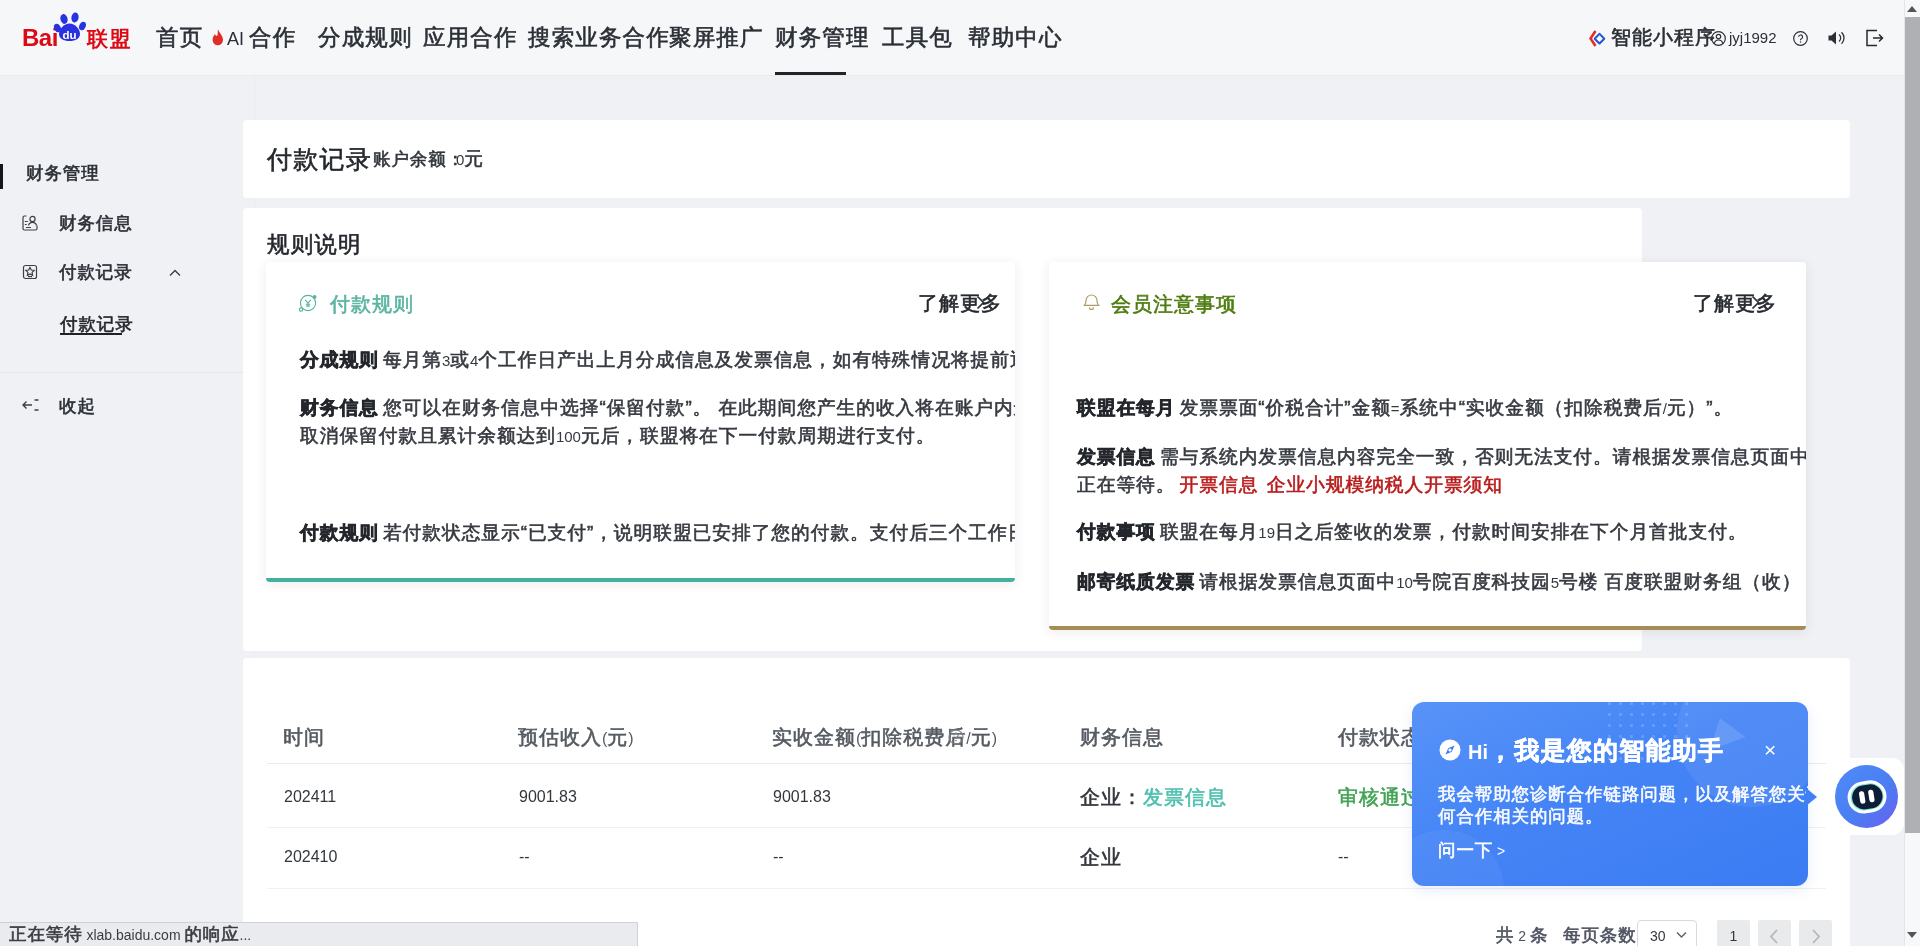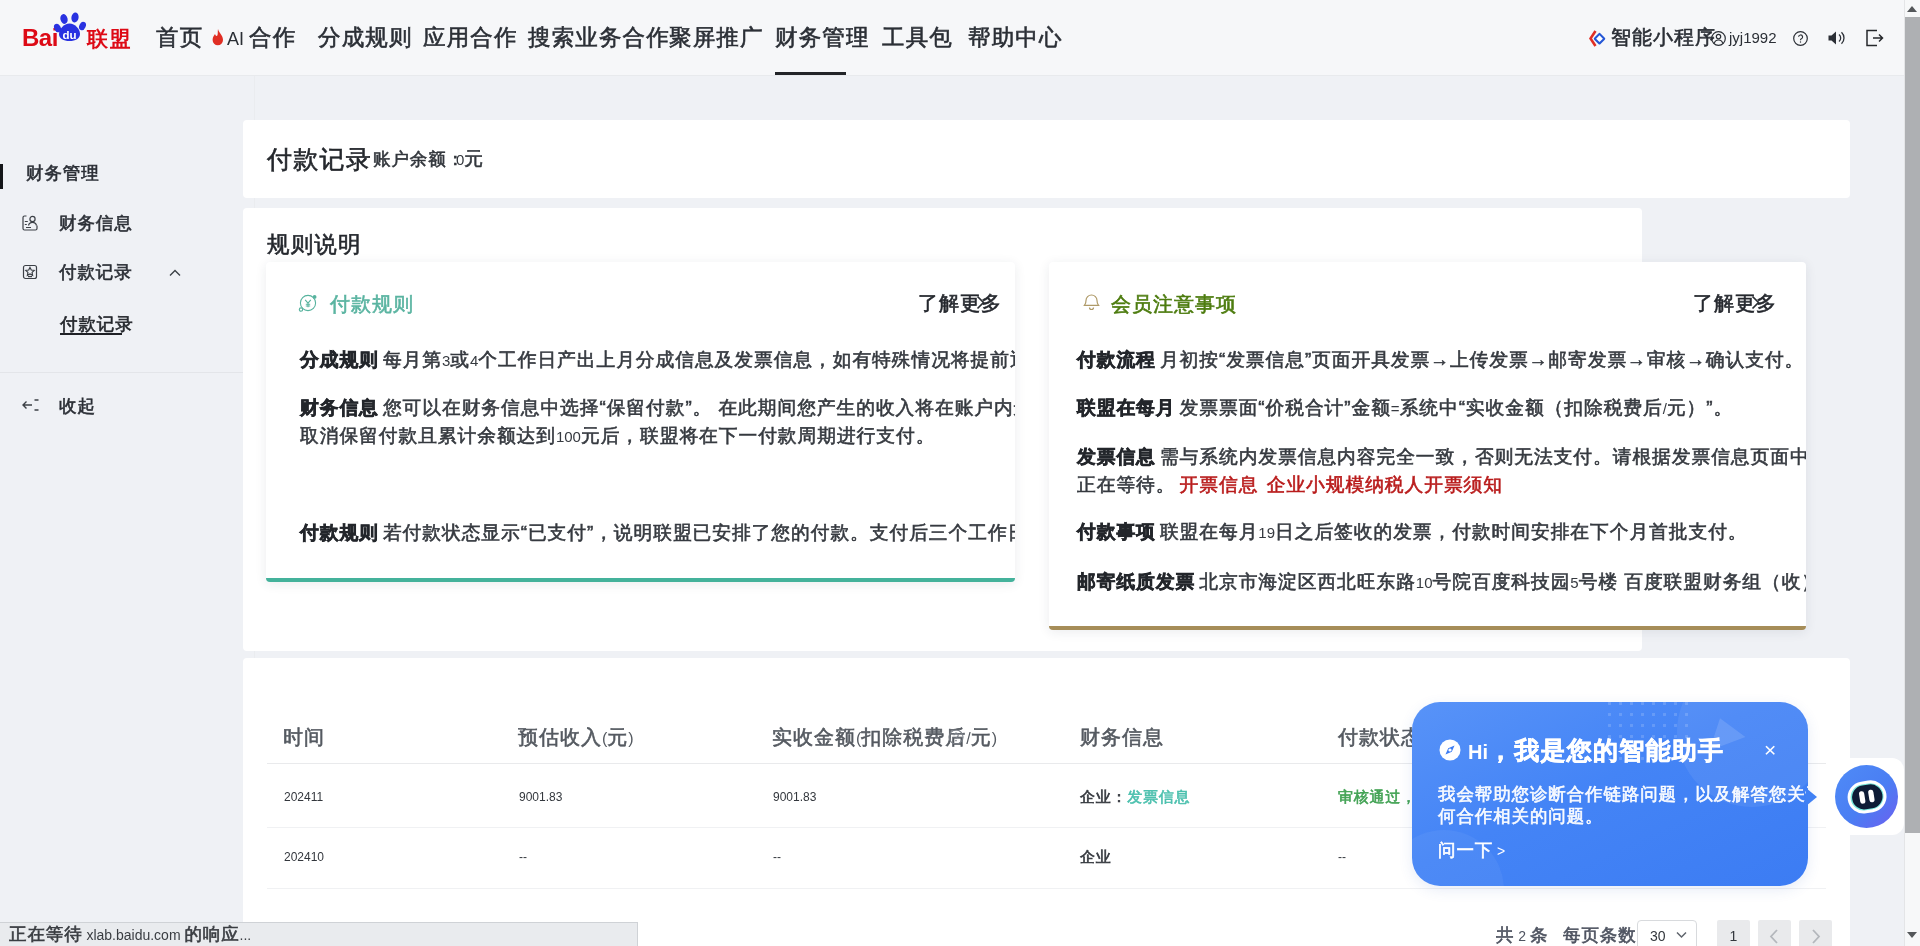--- a/index.html
+++ b/index.html
@@ -15,25 +15,25 @@
 .rulecard{position:absolute;background:#fff;border-radius:4px;box-shadow:0 2px 12px rgba(31,45,61,.09);overflow:hidden}
 .rc-l{left:23px;top:54px;width:749px;height:320px;border-bottom:4px solid #44b29b}
 .rc-r{left:806px;top:54px;width:757px;height:368px;border-bottom:4px solid #a68d58}
 .rc-title{position:absolute;top:32px;font-size:16px;line-height:20px}
 .rc-more{position:absolute;font-size:16px;line-height:20px;color:#25282e}
 .rc-p{position:absolute;font-size:15px;line-height:27px;color:#363a40;white-space:nowrap}
 .rc-p b.l{color:#23262b;font-weight:bold}
 .lnk{color:#b91c1c;text-decoration:none}
 .tlnk{color:#4cc0ae;text-decoration:none}
 .th{position:absolute;font-size:16px;line-height:20px;color:#555a61;white-space:nowrap}
-.td{position:absolute;font-size:12px;line-height:20px;color:#33373d;white-space:nowrap}
+.td{position:absolute;font-size:16px;line-height:20px;color:#33373d;white-space:nowrap}
 .tline{position:absolute;left:267px;width:1559px;height:1px}
 .pgtxt{position:absolute;font-size:14px;line-height:20px;color:#4e5360;white-space:nowrap}
 .pgbox{position:absolute;width:33px;height:33px;background:#e9eaec;border-radius:2px;text-align:center;line-height:33px;font-size:14px}
-.popup{position:absolute;left:1412px;top:702px;width:396px;height:184px;border-radius:28px;overflow:hidden;background:linear-gradient(155deg,#5893f8 0%,#4484f6 45%,#3c7cf3 100%);box-shadow:0 4px 14px rgba(56,96,190,.12)}
+.popup{position:absolute;left:1412px;top:702px;width:396px;height:184px;border-radius:12px;overflow:hidden;background:linear-gradient(155deg,#5893f8 0%,#4484f6 45%,#3c7cf3 100%);box-shadow:0 4px 14px rgba(56,96,190,.12)}
 .ptail{position:absolute;left:1806px;top:788px;width:0;height:0;border-top:9px solid transparent;border-bottom:9px solid transparent;border-left:11px solid #4181f4}
 .ptxt{position:absolute;color:#fff;white-space:nowrap}
 .statusbar{position:absolute;left:0;top:922px;width:638px;height:24px;background:#e9ebee;border-top:1px solid #cfd2d6;border-right:1px solid #cfd2d6;font-size:14px;color:#3a3d42;line-height:23px;padding-left:9px}
 .sb-track{position:absolute;left:1904px;top:0;width:16px;height:946px;background:#f7f8f9;border-left:1px solid #e4e5e7}
 .sb-thumb{position:absolute;left:1905px;top:17px;width:15px;height:816px;background:#aeb0b3}
 .sb-up{position:absolute;left:1907px;top:6px;width:0;height:0;border-left:5px solid transparent;border-right:5px solid transparent;border-bottom:6px solid #54575a}
 .sb-dn{position:absolute;left:1907px;top:932px;width:0;height:0;border-left:5px solid transparent;border-right:5px solid transparent;border-top:6px solid #54575a}
 svg{display:block}</style></head><body>
 <div class="topbar"></div>
 <div class="abs" id="logo" style="left:21px;top:8px;width:120px;height:48px">
@@ -169,25 +169,24 @@
           <path d="M7.5 14.5 a2 2 0 0 0 4 0"></path>
         </svg>
       </div>
 <div class="rc-title" style="left:62px;color:#4d7c0f"><b class="k">会员注意事项</b></div>
 <div class="rc-more" style="left:644px;top:31px"><b class="k">了解更多</b></div>
 <div class="abs" style="left:702px;top:33px">
         <svg width="9" height="15" viewBox="0 0 9 15" fill="none" stroke="#2a2e33" stroke-width="1.7">
           <path d="M1.5 1.5 L7.5 7.5 L1.5 13.5"></path>
         </svg>
       </div>
-<div class="rc-p" style="left:28px;top:84px"><b class="l"><b class="k">付款流程</b></b> <b class="k">月初按“发票信息”页面开具发票→上传发票→邮寄发票→审核→确认支付。</b></div>
 <div class="rc-p" style="left:28px;top:132px"><b class="l"><b class="k">联盟在每月</b></b> <b class="k">发票票面“价税合计”金额</b>=<b class="k">系统中“实收金额（扣除税费后</b>/<b class="k">元）”。</b></div>
 <div class="rc-p" style="left:28px;top:181px"><b class="l"><b class="k">发票信息</b></b> <b class="k">需与系统内发票信息内容完全一致，否则无法支付。请根据发票信息页面中“百度财务公司”名称对应信</b><br><b class="k">正在等待。</b> <a class="lnk" href="#"><b class="k">开票信息</b></a>&nbsp;&nbsp;<a class="lnk" href="#"><b class="k">企业小规模纳税人开票须知</b></a></div>
 <div class="rc-p" style="left:28px;top:256px"><b class="l"><b class="k">付款事项</b></b> <b class="k">联盟在每月</b>19<b class="k">日之后签收的发票，付款时间安排在下个月首批支付。</b></div>
-<div class="rc-p" style="left:28px;top:306px"><b class="l"><b class="k">邮寄纸质发票</b></b> <b class="k">北京市海淀区西北旺东路</b>10<b class="k">号院百度科技园</b>5<b class="k">号楼 百度联盟财务组（收） </b>010-59928888</div>
+<div class="rc-p" style="left:28px;top:306px"><b class="l"><b class="k">邮寄纸质发票</b></b> <b class="k">请根据发票信息页面中</b>10<b class="k">号院百度科技园</b>5<b class="k">号楼 百度联盟财务组（收） </b>010-59928888</div>
 </div>
   </div>
 <div class="card" style="left:243px;top:658px;width:1607px;height:288px;border-radius:4px 4px 0 0"></div>
 <div class="th" style="left:283px;top:727px"><b class="k">时间</b></div>
 <div class="th" style="left:518px;top:727px"><b class="k">预估收入</b>(<b class="k">元</b>)</div>
 <div class="th" style="left:772px;top:727px"><b class="k">实收金额</b>(<b class="k">扣除税费后</b>/<b class="k">元</b>)</div>
 <div class="abs" id="ic-q2" style="left:948px;top:729px">
     <svg width="16" height="16" viewBox="0 0 16 16" fill="none" stroke="#7a7f87" stroke-width="1.2">
       <circle cx="8" cy="8" r="7"></circle>
       <path d="M6 6.2 a2.1 2.1 0 1 1 3 2 c-0.7 0.35-1 0.8-1 1.6"></path>

